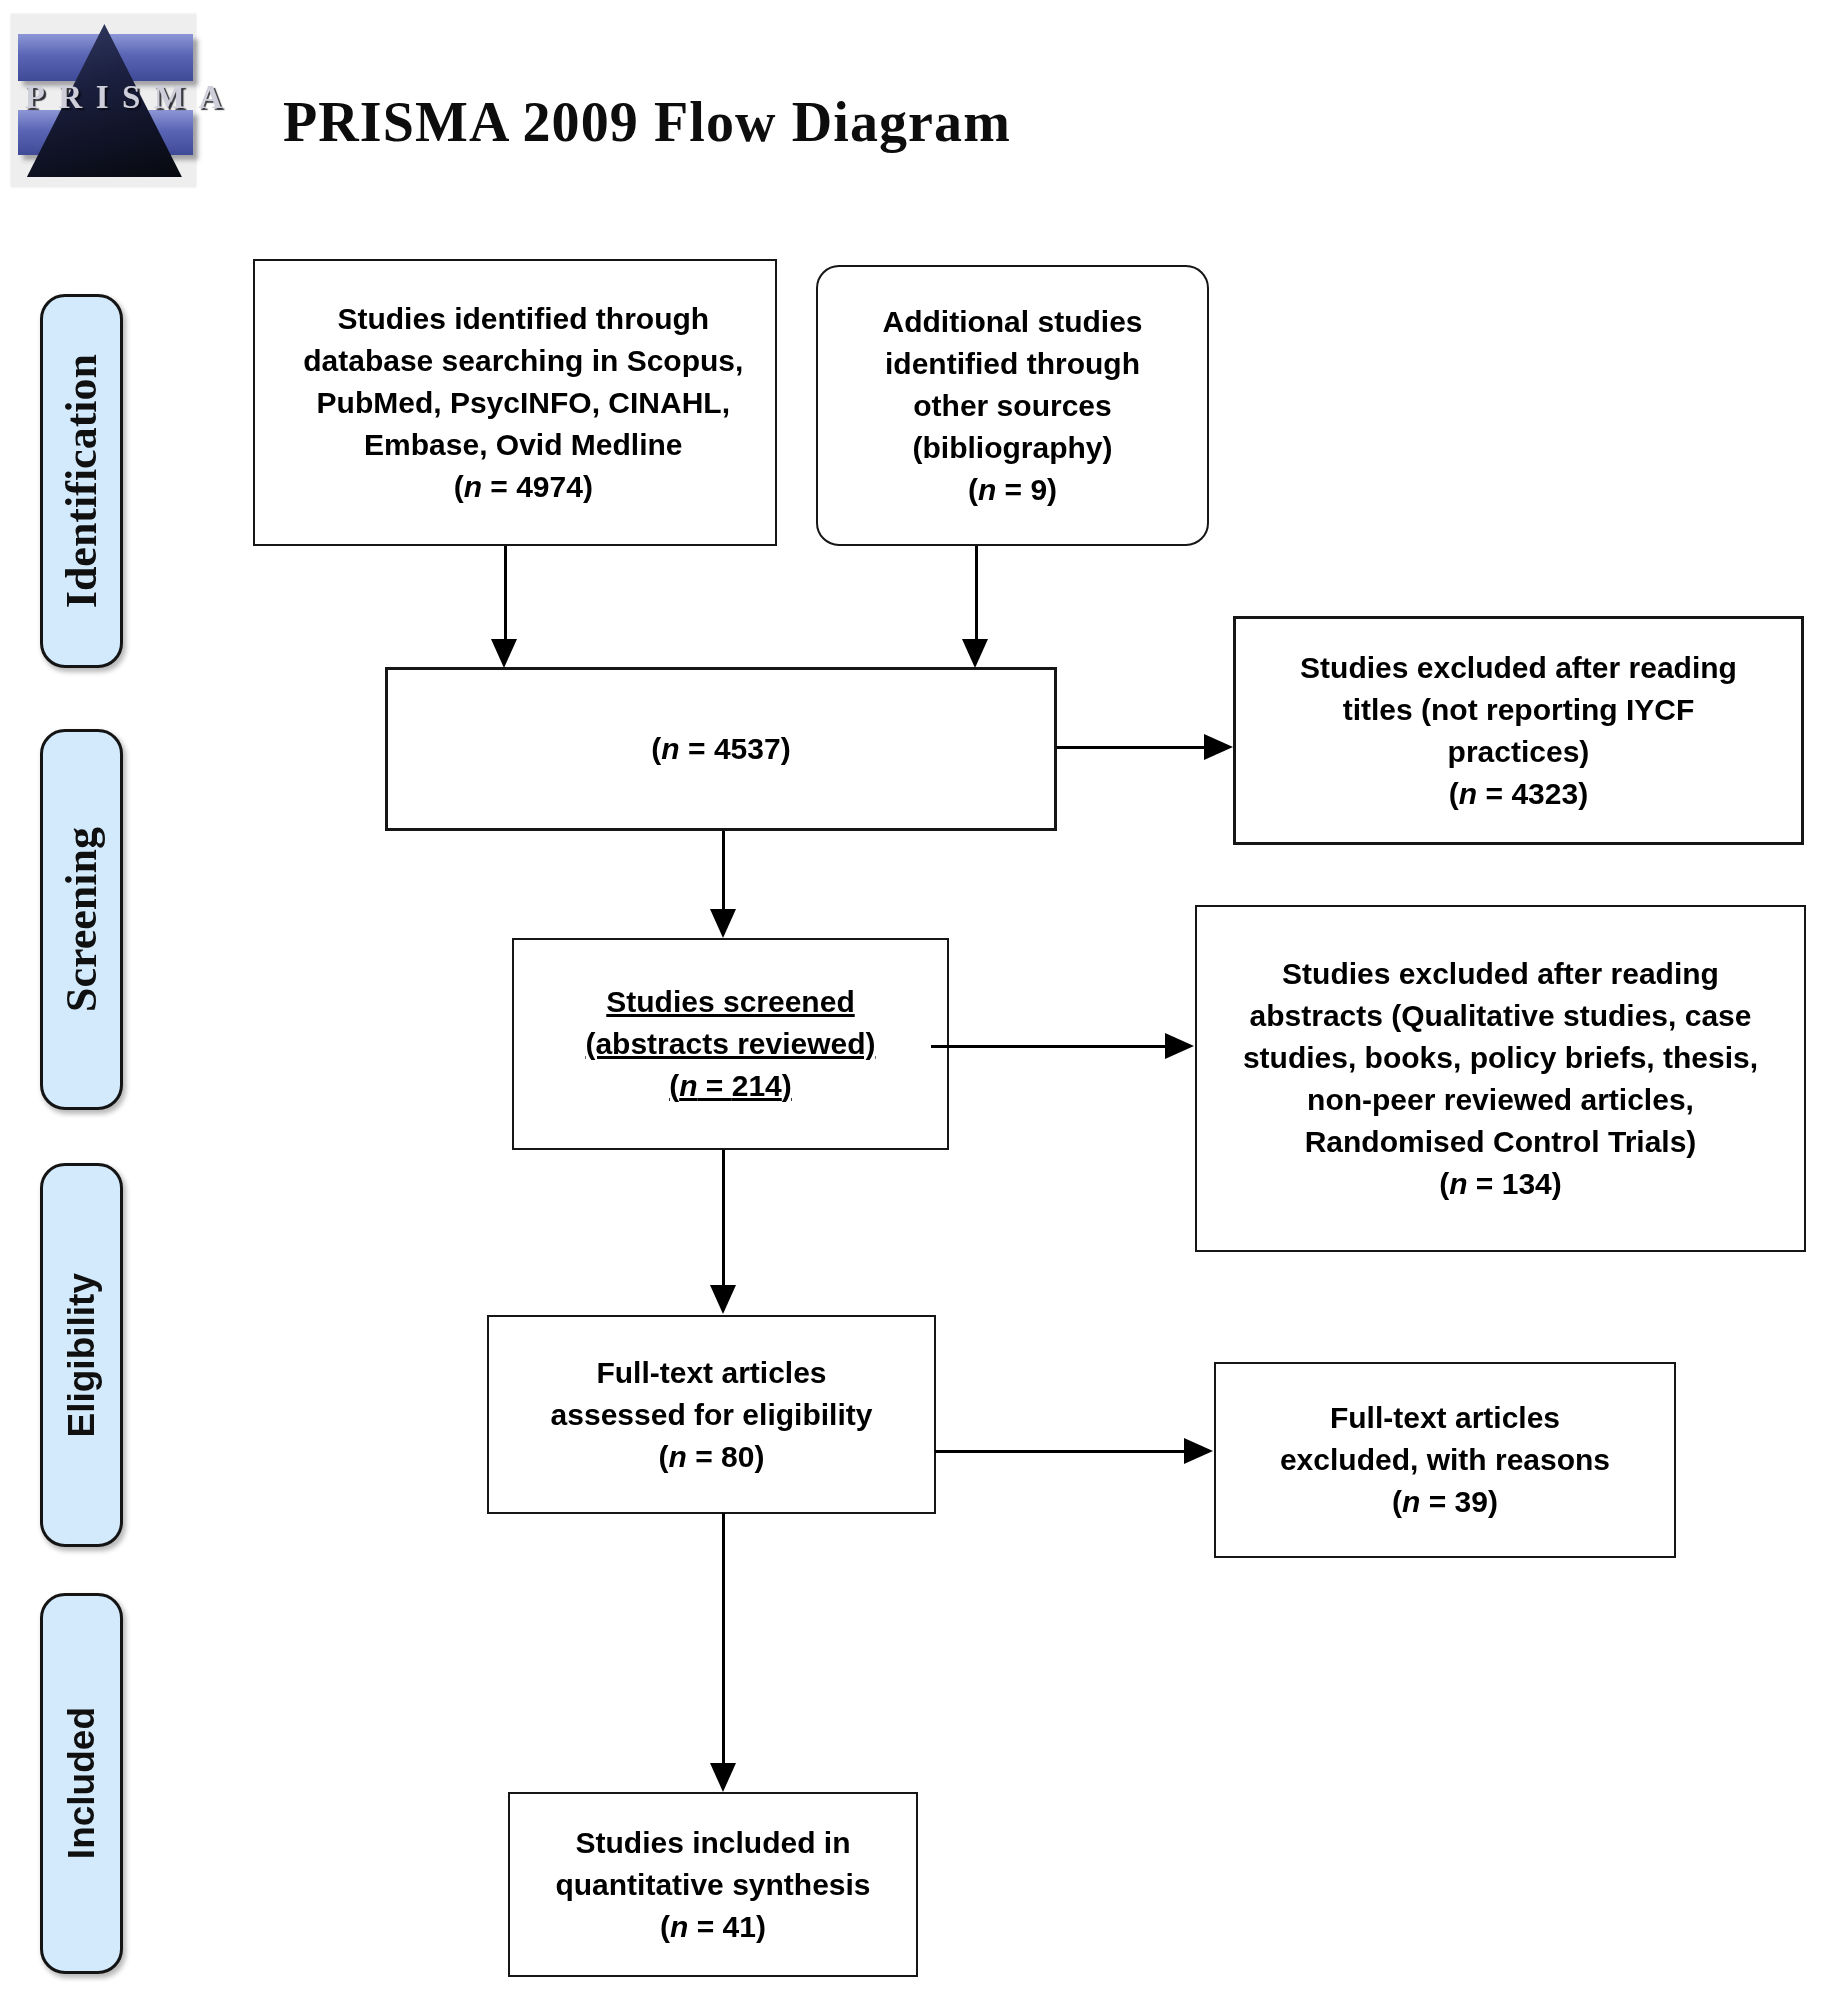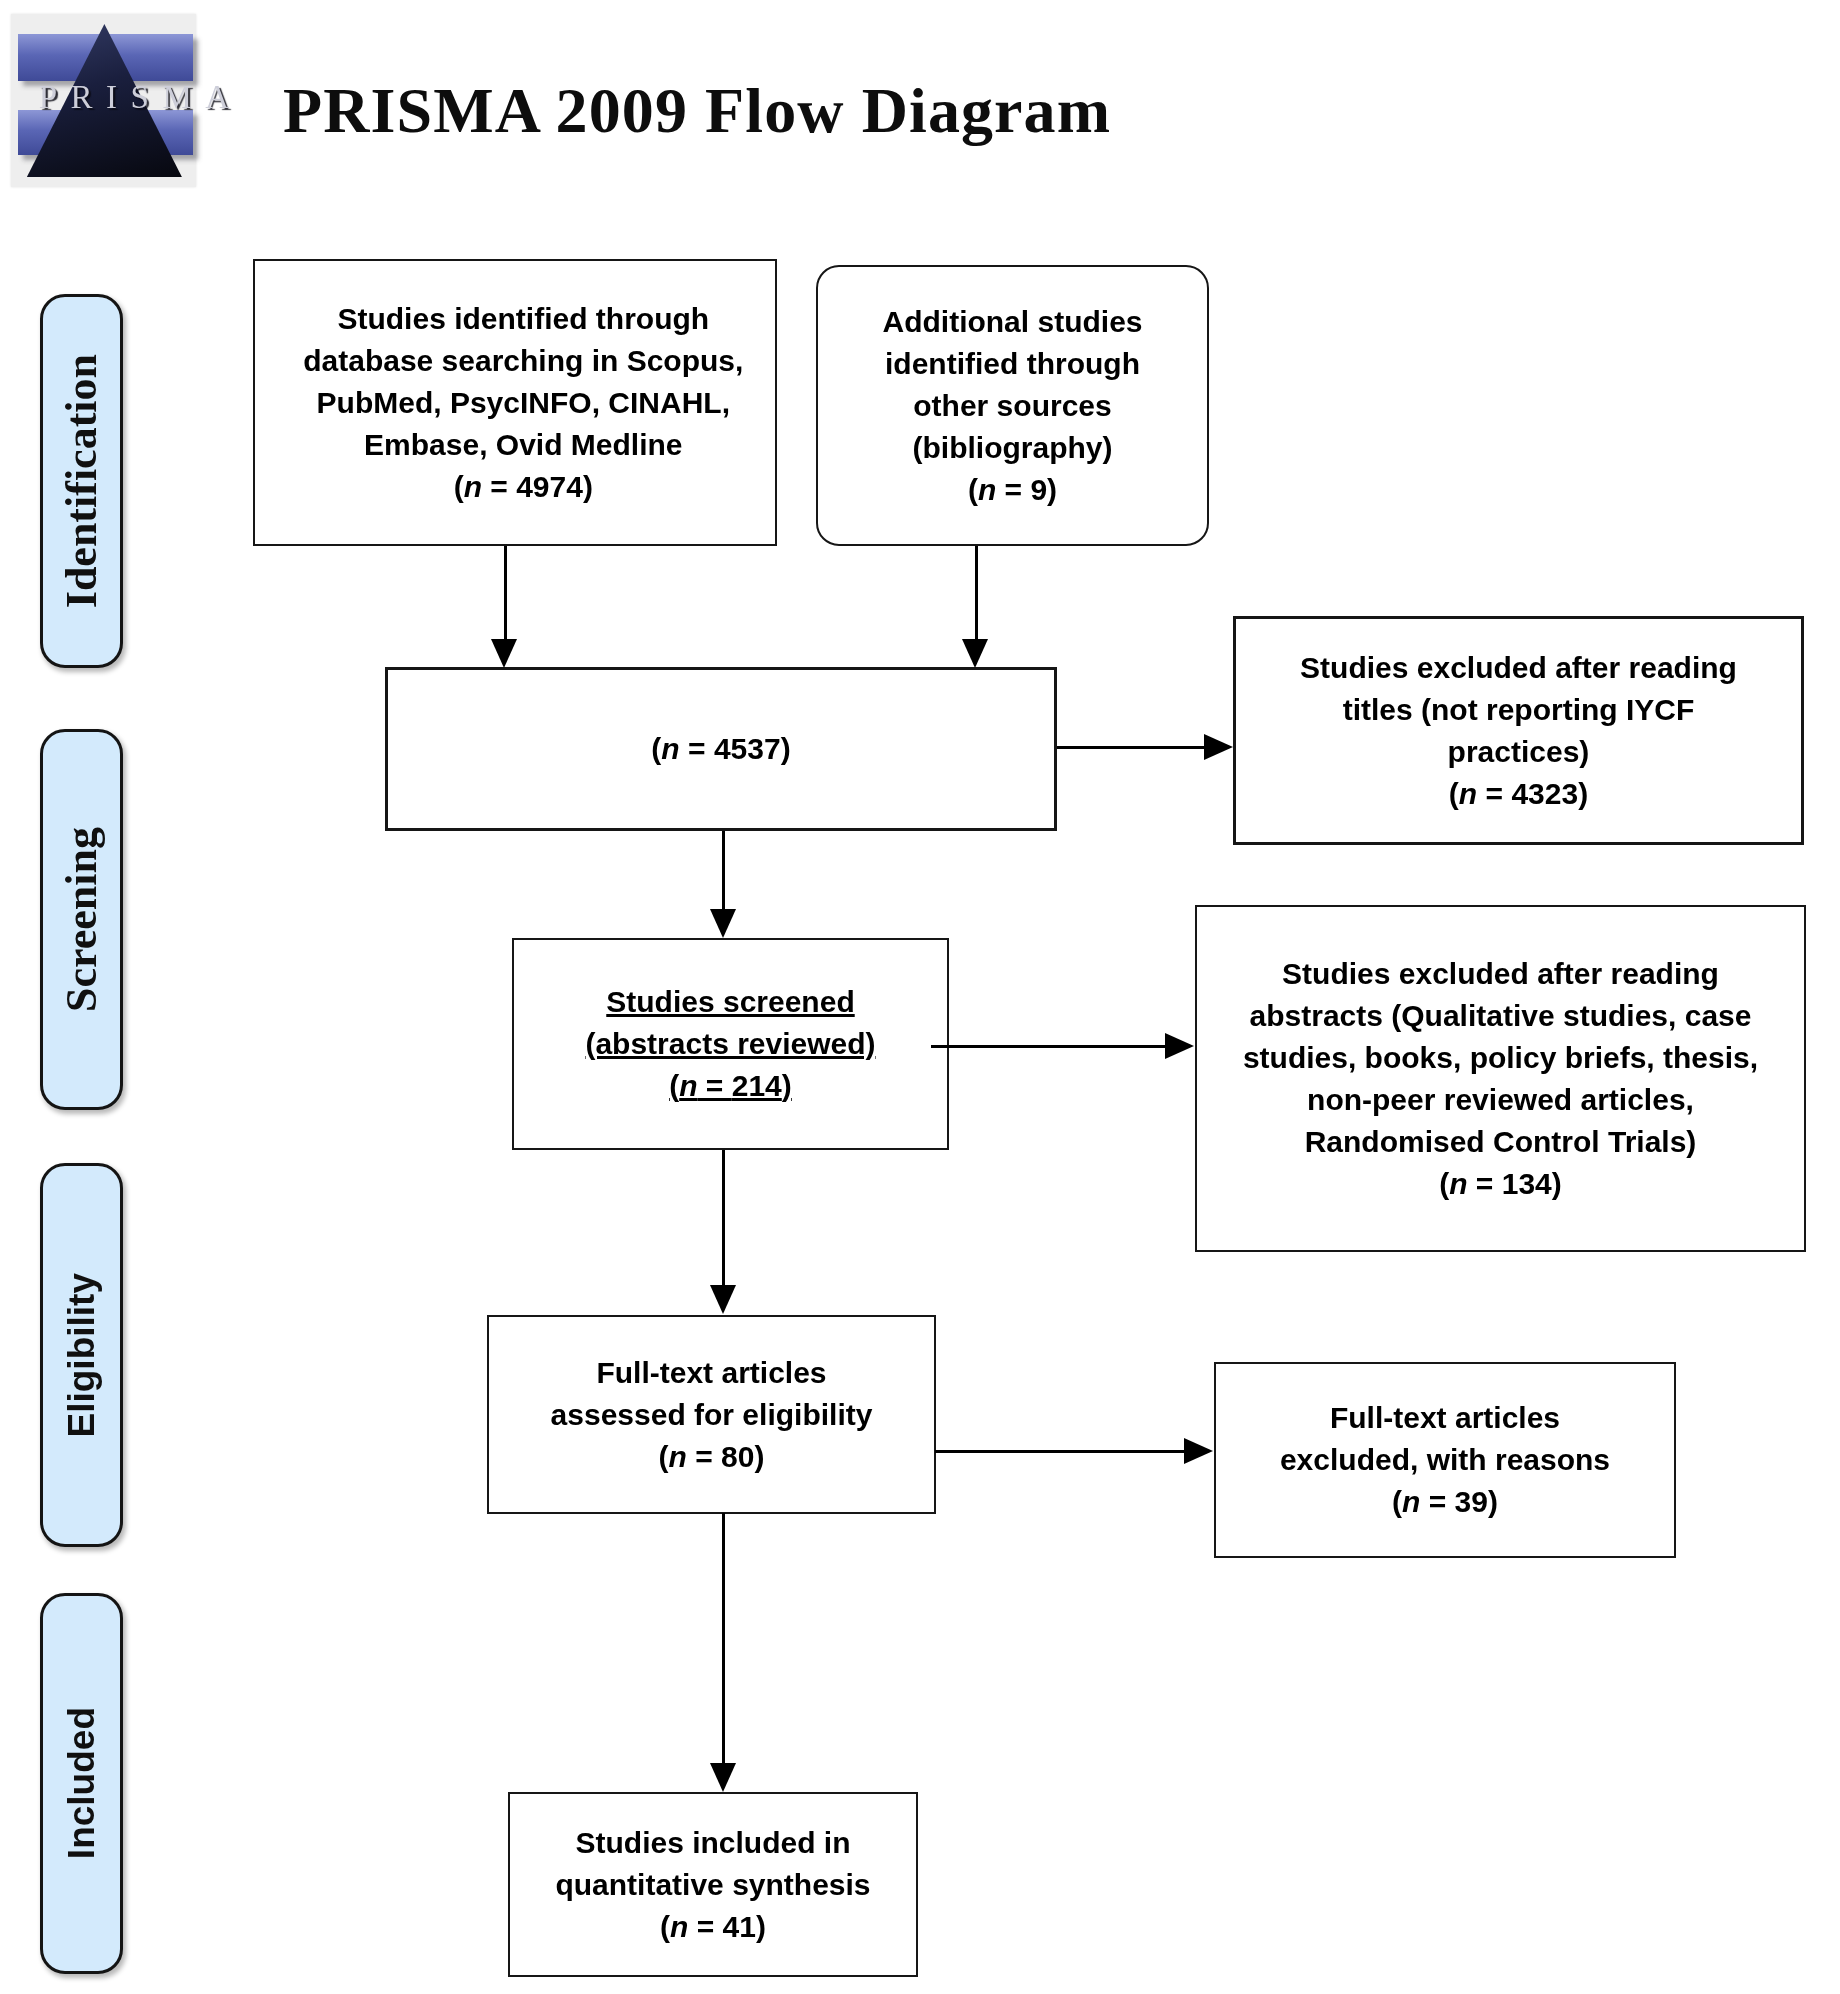--- a/index.html
+++ b/index.html
@@ -1,37 +1,37 @@
 <!DOCTYPE html>
 <html style="font-size:9px"><head>
 <meta charset="utf-8">
 <style>
   html,body{margin:0;padding:0;background:#ffffff;}
   #flow{position:relative;width:1841px;height:1995px;background:#ffffff;overflow:hidden;
         font-family:"Liberation Sans",sans-serif;}
 
   
-  #title{position:absolute;left:283px;top:74px;font-family:"Liberation Serif",serif;
-         font-weight:bold;font-size:64px;color:#0d0d0d;letter-spacing:1.1px;}
+  #title{position:absolute;left:283px;top:90px;font-family:"Liberation Serif",serif;
+         font-weight:bold;font-size:56px;color:#0d0d0d;letter-spacing:1.1px;}
 
   #logo{position:absolute;left:11.2px;top:14px;width:185px;height:173px;background:#eeeeee;
         box-shadow:0 0 2.2px rgba(0,0,0,0.12);}
   .band{position:absolute;left:6.7px;width:175px;
         background:linear-gradient(180deg,#8d97d6 0%,#5a66b5 45%,#3f4a97 100%);
         box-shadow:4.5px 4.5px 4.5px rgba(70,70,80,0.45);}
   #band1{top:20px;height:47px;}
   #band2{top:96px;height:45px;}
   #logo-triangle{position:absolute;left:15.7px;top:10px;width:155px;height:153px;
         background:linear-gradient(165deg,#343c66 0%,#1a1f3e 40%,#07080f 100%);
         clip-path:polygon(50% 0%,100% 100%,0% 100%);
         filter:drop-shadow(5px 3.9px 3.4px rgba(40,40,50,0.55));}
   #logo-word{position:absolute;left:0;top:65px;width:100%;text-align:center;
-        font-family:"Liberation Serif",serif;font-size:33px;font-weight:normal;
+        font-family:"Liberation Serif",serif;font-size:33px;font-weight:bold;
         letter-spacing:13.5px;text-indent:13.5px;color:#cdced9;
-        text-shadow:2.2px 2.2px 1.1px rgba(10,10,20,0.85);margin-left:14px;}
+        text-shadow:2.2px 2.2px 1.1px rgba(10,10,20,0.85);}
 
   
   .stage{position:absolute;left:40px;width:83px;background:#d3eafc;border:3.4px solid #141414;
          border-radius:25px;display:flex;align-items:center;justify-content:center;
          box-shadow:2.8px 3.9px 5.6px rgba(0,0,0,0.28);box-sizing:border-box;}
   .stage .vtext{writing-mode:vertical-rl;transform:rotate(180deg);font-weight:bold;color:#101010;}
   .stage-serif .vtext{font-family:"Liberation Serif",serif;font-size:44px;}
   .stage-sans  .vtext{font-family:"Liberation Sans",sans-serif;font-size:37px;}
   #sb1{top:294px;height:374px;}
   #sb2{top:729px;height:381px;}

